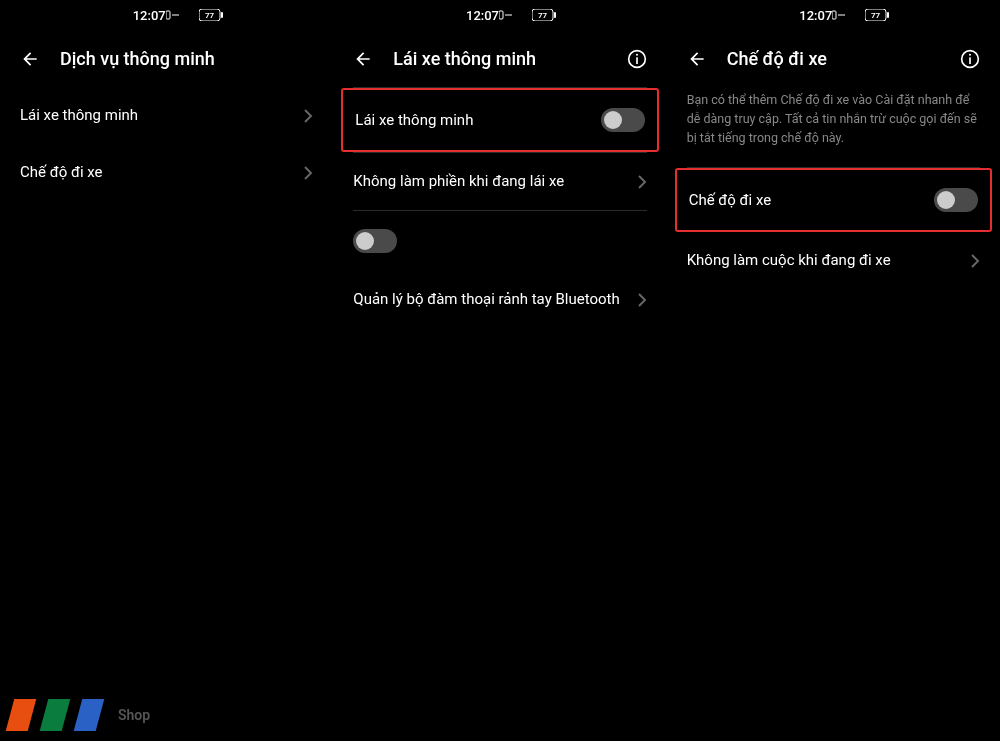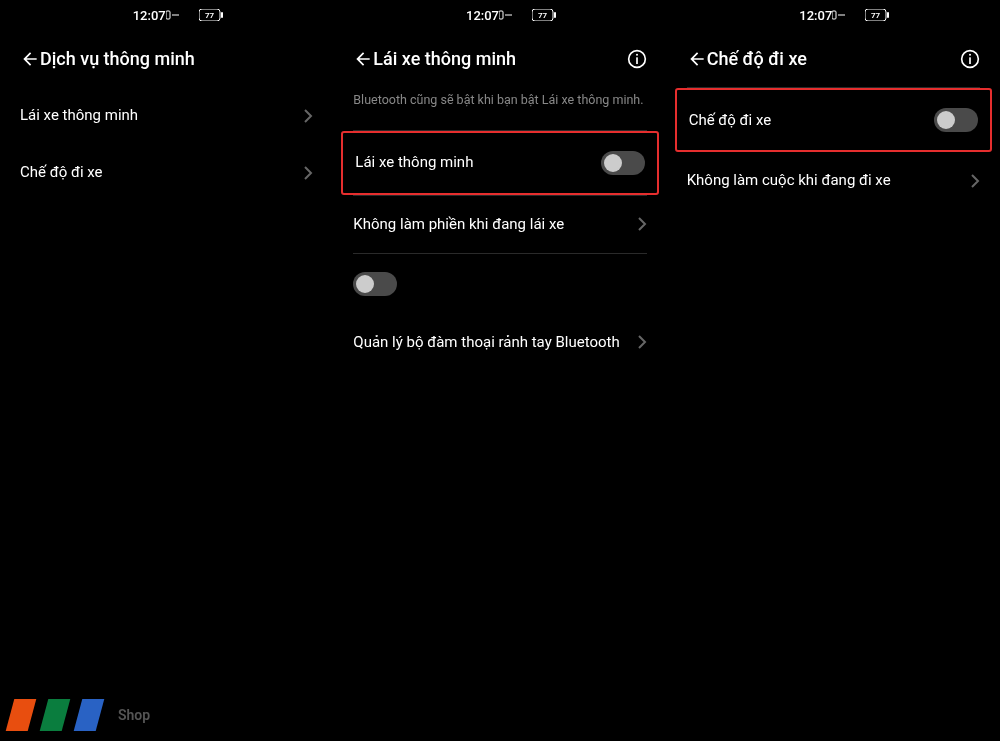--- a/index.html
+++ b/index.html
@@ -40,20 +40,21 @@
     }
     .battery-icon {
       display: inline-flex;
       align-items: center;
       gap: 2px;
     }
     .header {
       display: flex;
       align-items: center;
       padding: 18px 20px;
+      gap: 20px;
     }
     .back-icon {
       color: #fff;
       cursor: pointer;
       display: flex;
       align-items: center;
     }
     .header-title {
       color: #fff;
       font-size: 18px;
@@ -215,21 +216,20 @@
     </span>
     <span class="header-title">Lái xe thông minh</span>
     <span class="info-icon">
       <svg width="20" height="20" viewBox="0 0 24 24">
           <circle cx="12" cy="12" r="10" fill="none" stroke="#fff" stroke-width="2"></circle>
           <circle cx="12" cy="7" r="1.2" fill="#fff"></circle>
           <rect x="11" y="10" width="2" height="8" fill="#fff"></rect>
         </svg>
     </span>
   </div>
-  <div class="description">Bluetooth cũng sẽ bật khi bạn bật Lái xe thông minh.</div>
   <div class="divider"></div>
   <div class="highlighted">
     <div class="setting-row">
       <span class="setting-label">Lái xe thông minh</span>
       <div class="toggle"></div>
     </div>
   </div>
   <div class="divider"></div>
   <div class="setting-row">
     <span class="setting-label">Không làm phiền khi đang lái xe</span>
@@ -278,20 +278,21 @@
     </span>
     <span class="header-title">Chế độ đi xe</span>
     <span class="info-icon">
       <svg width="20" height="20" viewBox="0 0 24 24">
           <circle cx="12" cy="12" r="10" fill="none" stroke="#fff" stroke-width="2"></circle>
           <circle cx="12" cy="7" r="1.2" fill="#fff"></circle>
           <rect x="11" y="10" width="2" height="8" fill="#fff"></rect>
         </svg>
     </span>
   </div>
+  <div class="description">Bạn có thể thêm Chế độ đi xe vào Cài đặt nhanh để dễ dàng truy cập. Tất cả tin nhắn trừ cuộc gọi đến sẽ bị tắt tiếng trong chế độ này.</div>
   <div class="divider"></div>
   <div class="highlighted">
     <div class="setting-row">
       <span class="setting-label">Chế độ đi xe</span>
       <div class="toggle"></div>
     </div>
   </div>
   <div class="setting-row">
     <span class="setting-label">Không làm cuộc khi đang đi xe</span>
     <span class="chevron-icon">

